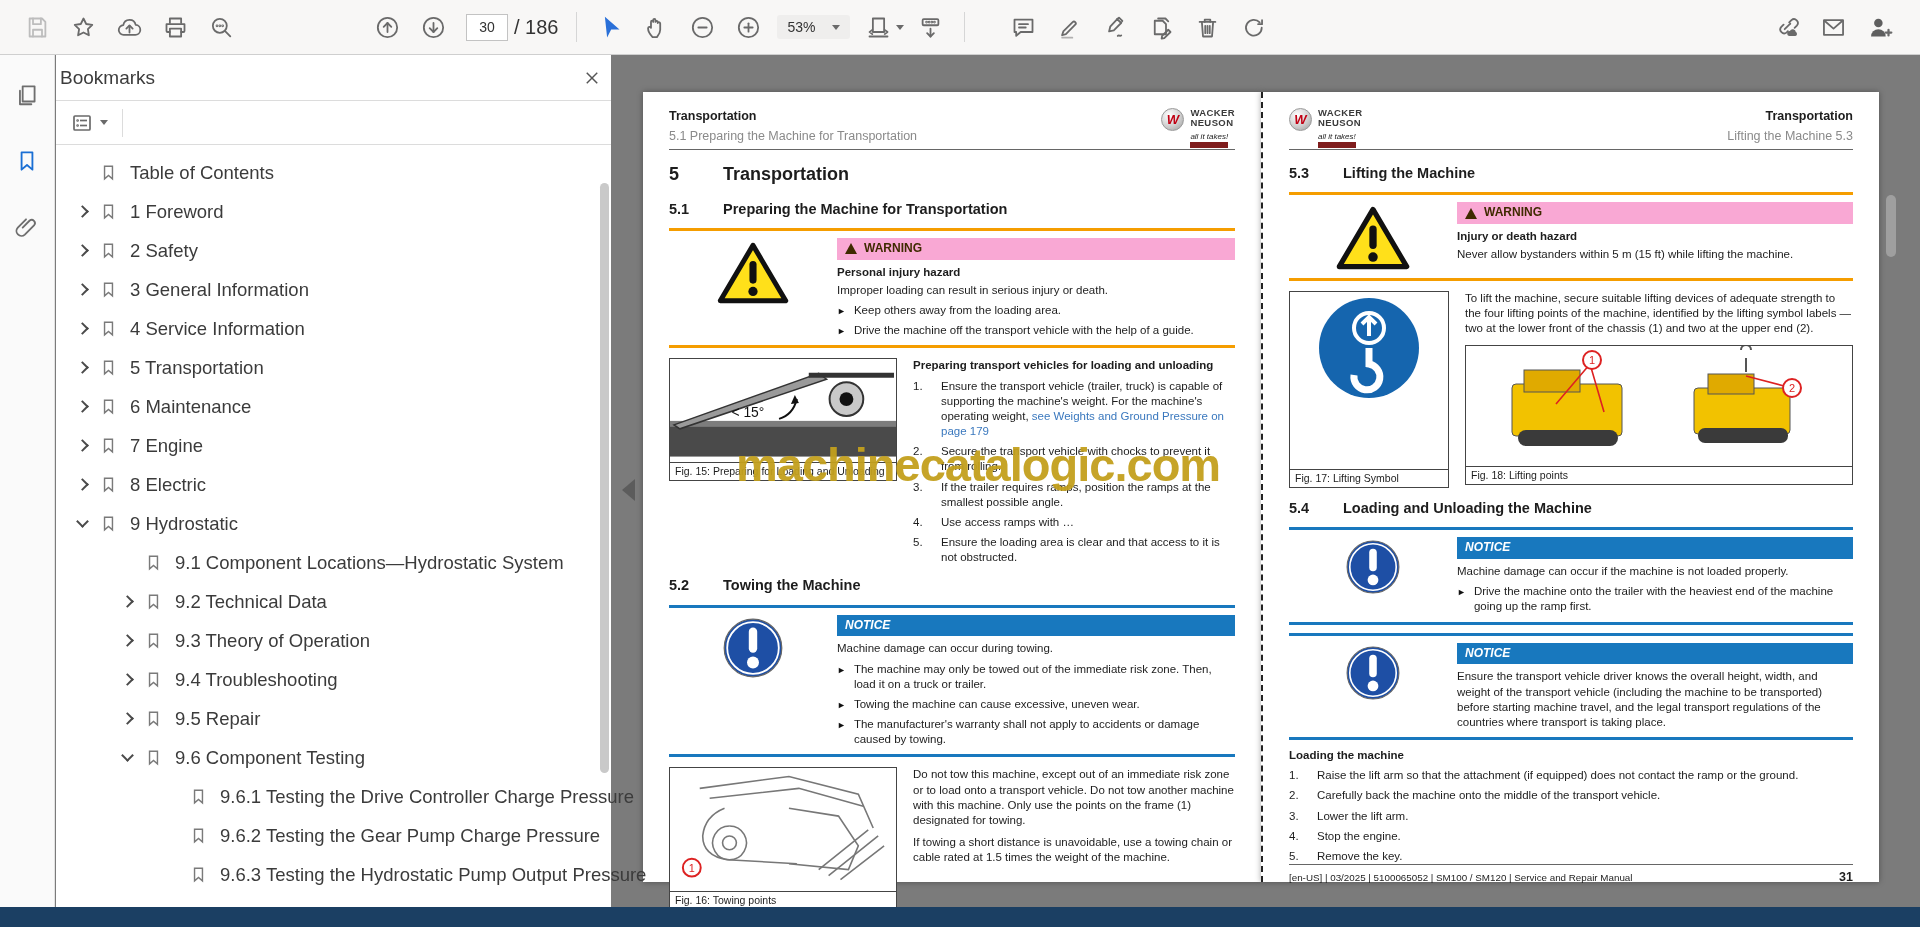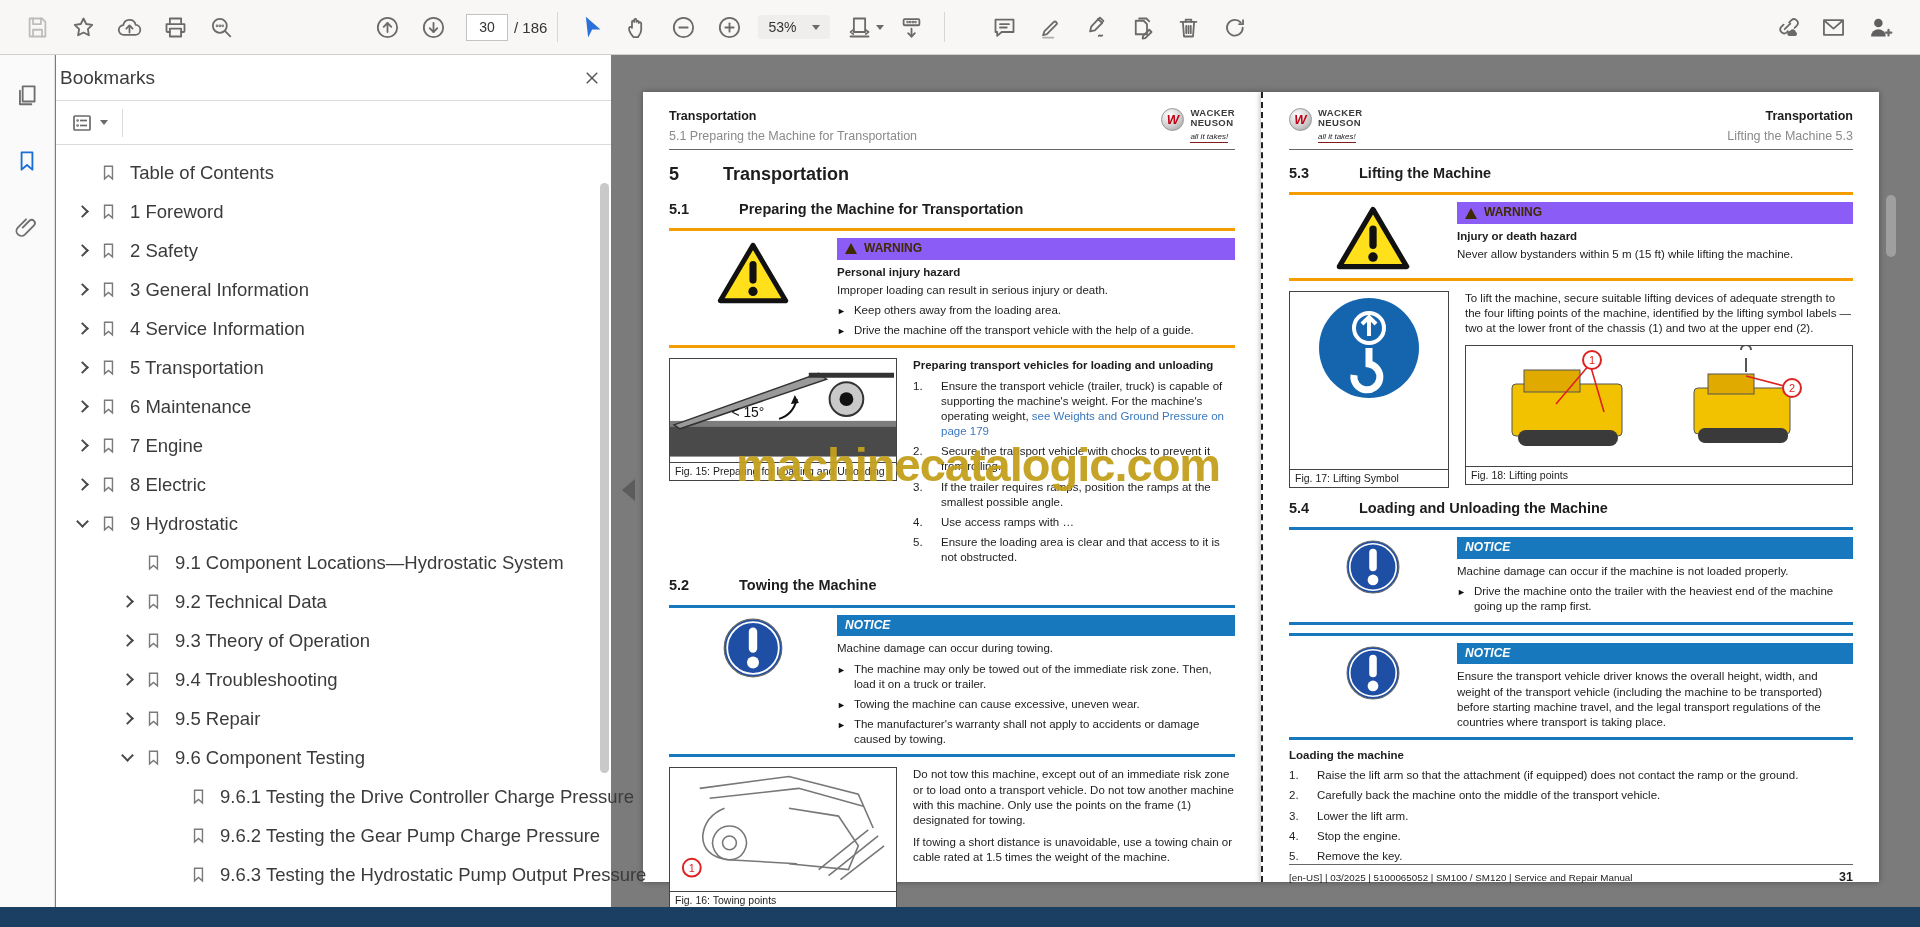--- a/index.html
+++ b/index.html
@@ -16,21 +16,21 @@
     stroke-linecap:round; stroke-linejoin:round; }
   .tbtn.disabled svg { stroke:#bdbdbd; }
   .tb-sep { width:1px; height:30px; background:#d6d6d6; margin:0 10px; flex:0 0 auto; }
   .grp { display:flex; align-items:center; }
   .grp2 { margin-left:120px; }
   .grp3 { margin-left:26px; }
   .grp4 { margin-left:auto; margin-right:4px; }
   .pagefield { width:42px; height:27px; border:1px solid #c3c3c3; background:#fff;
     text-align:center; font-size:14px; color:#333; margin:0 6px 0 10px;
     font-family:"Liberation Sans",sans-serif; }
-  .pagetotal { font-size:15px; color:#333; margin-right:0; white-space:nowrap; }
+  .pagetotal { font-size:20px; color:#333; margin-right:8px; white-space:nowrap; }
   .zoombox { display:flex; align-items:center; gap:16px; background:#efeeed; border-radius:3px;
     padding:4px 10px; margin:0 6px; }
   .zoomtxt { font-size:14px; color:#333; }
   .caret { width:0; height:0; border-left:4.5px solid transparent; border-right:4.5px solid transparent;
     border-top:5.5px solid #6a6a6a; display:inline-block; }
   .caret.mini { margin-left:-6px; margin-right:4px; }
 
   
   .rail { position:absolute; left:0; top:55px; width:55px; height:852px; background:#fafafa;
     border-right:1px solid #e2e2e2; display:flex; flex-direction:column; align-items:center;
@@ -87,33 +87,33 @@
   .hd-txt .chap { font-weight:bold; font-size:12.5px; }
   .hd-txt .sect { color:#8a8a8a; font-size:12.5px; margin-top:3px; }
   .hd-txt.rt { margin-left:auto; text-align:right; }
   .logo { display:flex; gap:6px; align-items:flex-start; }
   .logo.lft { margin-left:auto; }
   .logo-badge { width:23px; height:23px; border-radius:50%;
     background:radial-gradient(circle at 35% 30%, #fff, #cfcfcf 55%, #9a9a9a);
     border:1px solid #999; color:#c00013; font-weight:bold; font-style:italic;
     display:flex; align-items:center; justify-content:center; font-size:13px; }
   .logo-txt { font-weight:bold; font-size:9.5px; line-height:1.05; letter-spacing:.4px; color:#3a3a3a; }
-  .logo-tag { font-style:italic; font-size:8px; border-bottom:1px solid #7f1d1d; display:inline-block; margin-top:1px; }
+  .logo-tag { font-style:italic; font-size:8px; border-bottom:6px solid #7f1d1d; display:inline-block; margin-top:1px; }
   .h1 { display:flex; font-size:18px; font-weight:bold; margin:13px 0 2px; }
   .h1 .num { flex:0 0 54px; }
-  .h2 { display:flex; font-size:14.5px; font-weight:bold; margin:11px 0 5px;gap:16px; }
+  .h2 { display:flex; font-size:14.5px; font-weight:bold; margin:11px 0 5px; }
   .h2 .num { flex:0 0 54px; }
 
   .panel { display:flex; padding:7px 0; margin:4px 0; }
   .panel.orange { border-top:3px solid #f59d00; border-bottom:3px solid #f59d00; }
   .panel.blue   { border-top:3px solid #1878be; border-bottom:3px solid #1878be; }
   .p-icon { flex:0 0 168px; display:flex; justify-content:center; align-items:flex-start; padding-top:3px; }
   .p-body { flex:1; }
   .p-head { font-weight:bold; padding:3px 8px; margin-bottom:5px; font-size:12px; }
-  .orange .p-head { background:#8b5cf6; color:#3f2a00; display:flex; align-items:center; gap:7px; }
+  .orange .p-head { background:#f9a8d4; color:#3f2a00; display:flex; align-items:center; gap:7px; }
   .blue .p-head { background:#1878be; color:#fff; font-style:italic; }
   .wtri { width:0; height:0; border-left:6px solid transparent; border-right:6px solid transparent;
     border-bottom:11px solid #3f2a00; }
   .p-strong { font-weight:bold; margin-bottom:3px; }
   .bullet { display:flex; gap:8px; margin-top:5px; }
   .bullet .bm::before { content:"►"; font-size:9px; color:#111; }
   .bullet .bt { flex:1; }
 
   .tworow { display:flex; gap:16px; margin-top:6px; }
   .colA { flex:0 0 228px; }

